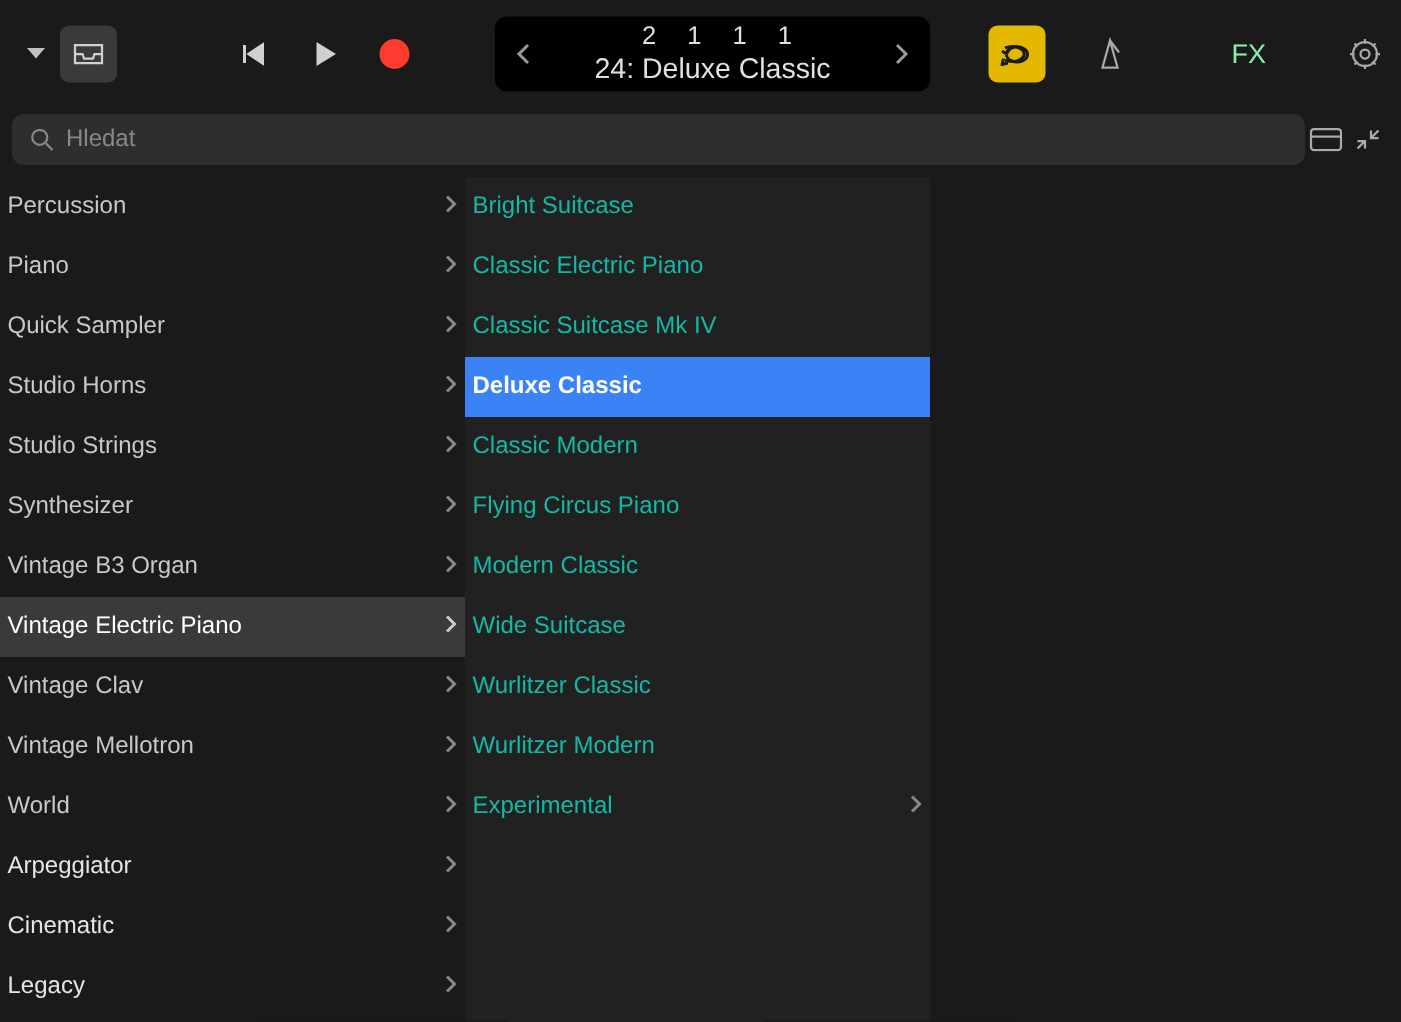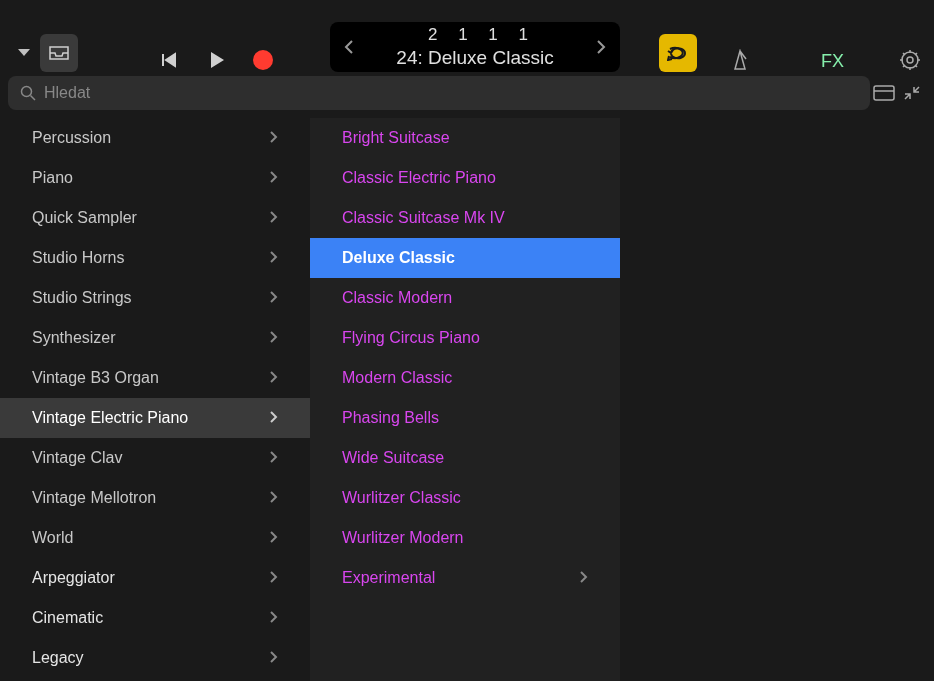--- a/index.html
+++ b/index.html
@@ -10,21 +10,21 @@
       font-family: -apple-system, BlinkMacSystemFont, "Helvetica Neue", sans-serif;
       color: #d0d0d0;
       overflow: hidden;
     }
     
     
     .toolbar {
       height: 72px;
       background: #1a1a1a;
       display: flex;
-      align-items: flex-end;
+      align-items: center;
       padding: 0 12px;
       gap: 21px;
     }
     
     .toolbar-left {
       display: flex;
       align-items: center;
       gap: 4px;
     }
     
@@ -224,28 +224,28 @@
     .column-3 {
       flex: 1;
       background: #1a1a1a;
     }
     
     .list-item {
       height: 40px;
       display: flex;
       align-items: center;
       justify-content: space-between;
-      padding: 0 32px;
+      padding: 0 5px;
       cursor: pointer;
       font-size: 16px;
       color: #c8c8c8;
     }
     
     .column-2 .list-item {
-      color: #d946ef;
+      color: #14b8a6;
     }
     
     .list-item.active {
       background: #3a3a3a;
       color: #fff;
     }
     
     .list-item.selected {
       background: #3b82f6;
       color: #fff;
@@ -463,23 +463,20 @@
       <div class="list-item">
         <span>Classic Modern</span>
       </div>
       <div class="list-item">
         <span>Flying Circus Piano</span>
       </div>
       <div class="list-item">
         <span>Modern Classic</span>
       </div>
       <div class="list-item">
-        <span>Phasing Bells</span>
-      </div>
-      <div class="list-item">
         <span>Wide Suitcase</span>
       </div>
       <div class="list-item">
         <span>Wurlitzer Classic</span>
       </div>
       <div class="list-item">
         <span>Wurlitzer Modern</span>
       </div>
       <div class="list-item">
         <span>Experimental</span>

